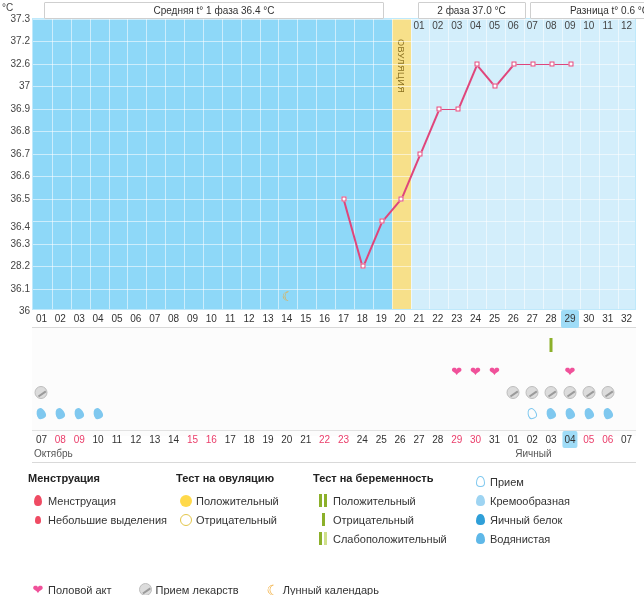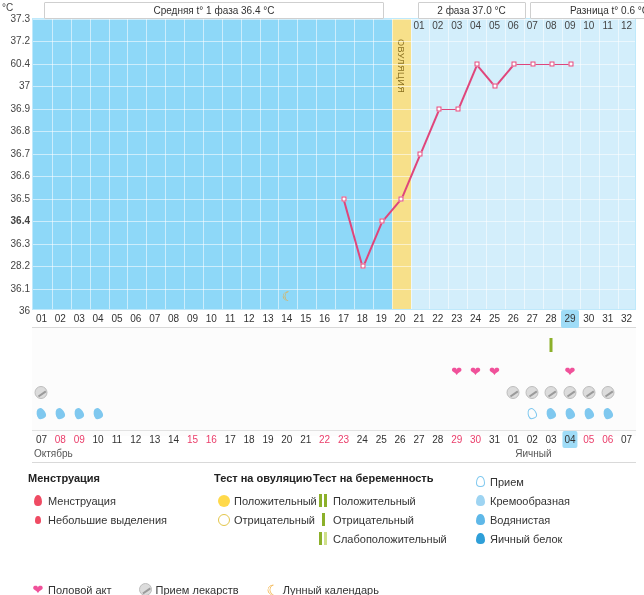--- a/index.html
+++ b/index.html
@@ -181,28 +181,28 @@
 </head>
 <body>
 
 <div id="app">
 
   <div class="chart-wrap">
     <div class="y-unit">°C</div>
     <div class="y-axis" id="yaxis">
         <div class="y-tick" style="top: 0px;">37.3</div>
         <div class="y-tick" style="top: 22.4615px;">37.2</div>
-        <div class="y-tick" style="top: 44.9231px;">60.4</div>
+        <div class="y-tick" style="top: 44.9231px;">32.6</div>
         <div class="y-tick" style="top: 67.3846px;">37</div>
         <div class="y-tick" style="top: 89.8462px;">36.9</div>
         <div class="y-tick" style="top: 112.308px;">36.8</div>
         <div class="y-tick" style="top: 134.769px;">36.7</div>
         <div class="y-tick" style="top: 157.231px;">36.6</div>
         <div class="y-tick" style="top: 179.692px;">36.5</div>
-        <div class="y-tick" style="top: 202px; font-weight: bold;">36.4</div>
+        <div class="y-tick" style="top: 208px;">36.4</div>
         <div class="y-tick" style="top: 224.615px;">36.3</div>
         <div class="y-tick" style="top: 247.077px;">28.2</div>
         <div class="y-tick" style="top: 269.538px;">36.1</div>
         <div class="y-tick" style="top: 292px;">36</div>
       </div>
 
     <div class="plot" id="plot">
       <div class="phase2-band" id="phase2band" style="left: 377.5px; width: 226.5px;"></div>
       <div class="ovu-band" id="ovuband" style="left: 358.625px; width: 18.875px;">
         <div class="ovu-label">ОВУЛЯЦИЯ</div>
@@ -415,21 +415,21 @@
         <span>Менструация</span>
       </div>
       <div class="legend-item">
         <span class="gi">
             <i class="mens-drop small"></i>
           </span>
         <span>Небольшие выделения</span>
       </div>
     </div>
 
-    <div class="legend-col" style="left:148px; width:140px;margin-left:38px;">
+    <div class="legend-col" style="left:148px; width:140px;">
       <div class="legend-title">Тест на овуляцию</div>
       <div class="legend-item">
         <span class="gi">
             <i class="circle-yellow"></i>
           </span>
         <span>Положительный</span>
       </div>
       <div class="legend-item">
         <span class="gi">
             <i class="circle-outline"></i>
@@ -476,29 +476,29 @@
         <span>Прием</span>
       </div>
       <div class="legend-item">
         <span class="gi">
             <i class="cm-krem"></i>
           </span>
         <span>Кремообразная</span>
       </div>
       <div class="legend-item">
         <span class="gi">
+            <i class="cm-belok"></i>
+          </span>
+        <span>Яичный белок</span>
+      </div>
+      <div class="legend-item">
+        <span class="gi">
             <i class="cm-vod"></i>
           </span>
         <span>Водянистая</span>
-      </div>
-      <div class="legend-item">
-        <span class="gi">
-            <i class="cm-belok"></i>
-          </span>
-        <span>Яичный белок</span>
       </div>
     </div>
 
     <div class="legend-bottom">
       <div class="legend-item">
         <span class="gi">
             <span class="heart">❤</span>
           </span>
         <span>Половой акт</span>
       </div>

